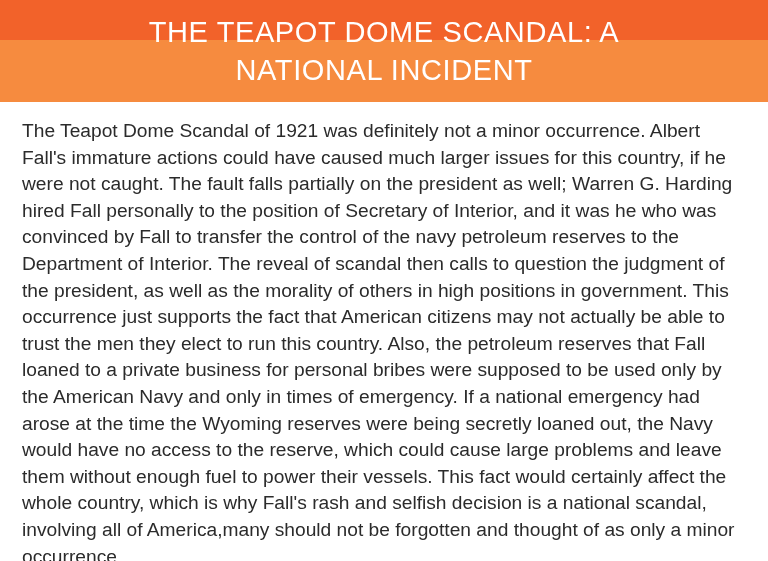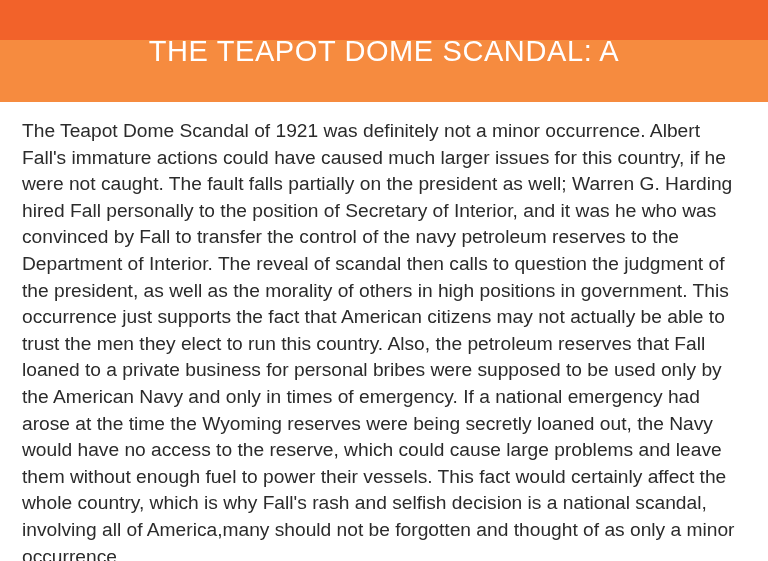--- a/index.html
+++ b/index.html
@@ -73,17 +73,18 @@
 <body>
 
 <div class="slide">
 
   <div class="header-band">
     <div class="header-stripe-top"></div>
   </div>
 
   <div class="header-title">
     <span class="line">THE TEAPOT DOME SCANDAL: A</span>
+    <span class="line">NATIONAL INCIDENT</span>
   </div>
 
   <div class="body-text">The Teapot Dome Scandal of 1921 was definitely not a minor occurrence. Albert Fall's immature actions could have caused much larger issues for this country, if he were not caught. The fault falls partially on the president as well; Warren G. Harding hired Fall personally to the position of Secretary of Interior, and it was he who was convinced by Fall to transfer the control of the navy petroleum reserves to the Department of Interior. The reveal of scandal then calls to question the judgment of the president, as well as the morality of others in high positions in government. This occurrence just supports the fact that American citizens may not actually be able to trust the men they elect to run this country. Also, the petroleum reserves that Fall loaned to a private business for personal bribes were supposed to be used only by the American Navy and only in times of emergency. If a national emergency had arose at the time the Wyoming reserves were being secretly loaned out, the Navy would have no access to the reserve, which could cause large problems and leave them without enough fuel to power their vessels. This fact would certainly affect the whole country, which is why Fall's rash and selfish decision is a national scandal, involving all of America,many should not be forgotten and thought of as only a minor occurrence.</div>
 
 </div>
 
 </body></html>

